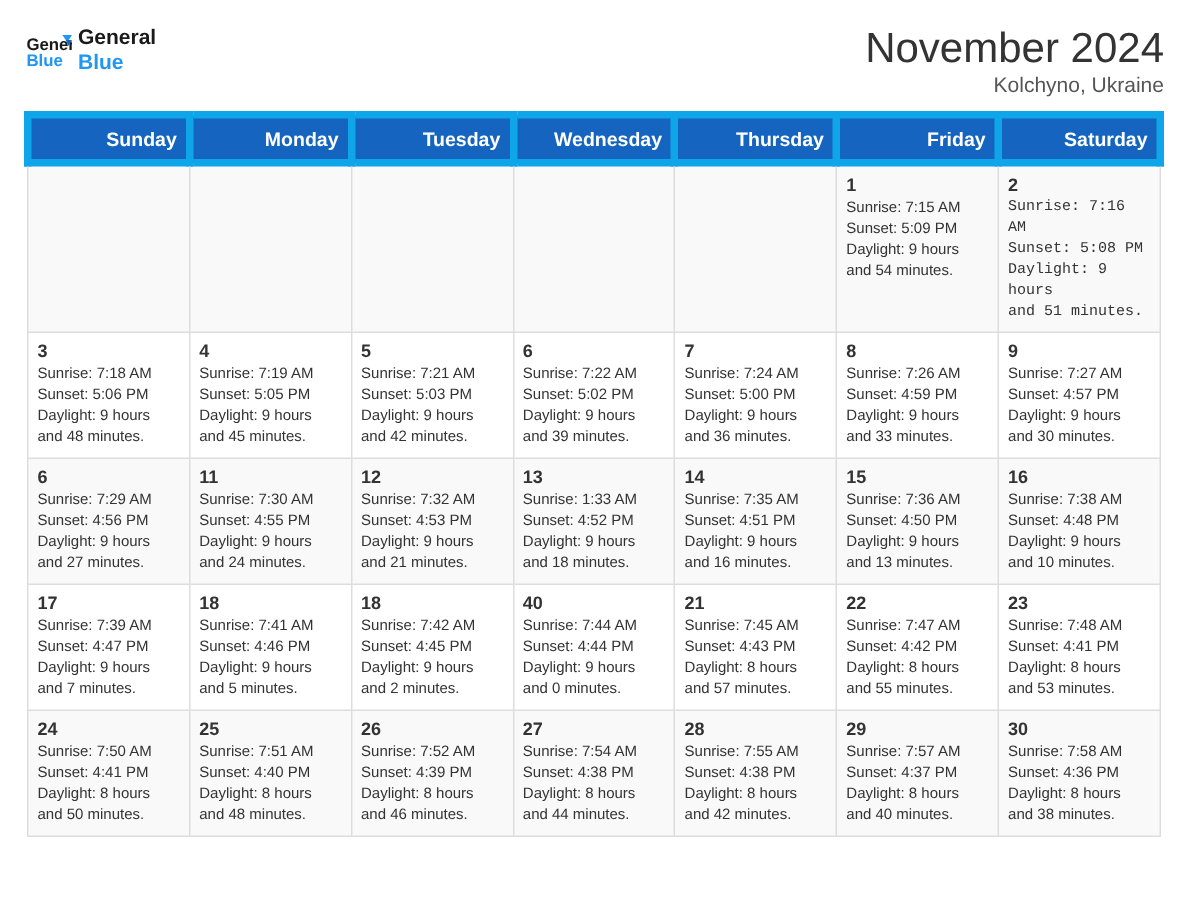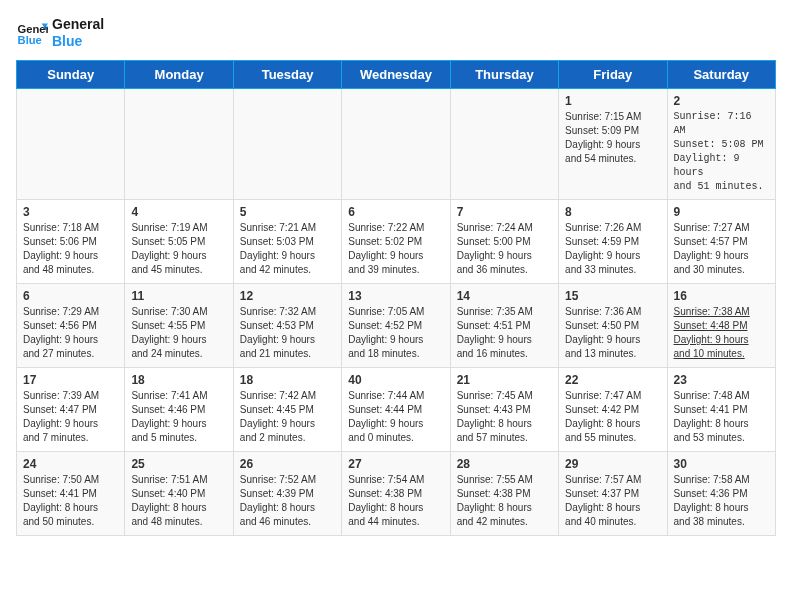--- a/index.html
+++ b/index.html
@@ -45,22 +45,22 @@
       width: 100%;
       border-collapse: collapse;
       table-layout: fixed;
     }
     .calendar thead th {
       background-color: #1565C0;
       color: #fff;
       font-size: 13px;
       font-weight: 600;
       padding: 6px 6px;
-      text-align: center;
-      border: 1px solid #0ea5e9;
+      text-align: right;
+      border: 5px solid #0ea5e9;
     }
     .calendar tbody td {
       vertical-align: top;
       padding: 5px 6px;
       border: 1px solid #ddd;
       font-size: 10.5px;
       color: #333;
       height: 84px;
       background: #fff;
     }
@@ -92,20 +92,24 @@
         <text x="2" y="20" font-size="14" font-weight="bold" fill="#1a1a1a">General</text>
         <text x="2" y="34" font-size="14" font-weight="bold" fill="#2196F3">Blue</text>
         <polygon points="32,8 40,8 36,14" fill="#2196F3"></polygon>
         <polygon points="35,12 40,12 37,17" fill="#1565C0"></polygon>
       </svg>
       <div>
         <div style="font-size:14px;font-weight:bold;color:#1a1a1a;line-height:1.2;">General</div>
         <div style="font-size:14px;font-weight:bold;color:#2196F3;line-height:1.2;">Blue</div>
       </div>
     </div>
+    <div class="title-block">
+      <div class="month-title">November 2024</div>
+      <div class="location">Kolchyno, Ukraine</div>
+    </div>
   </div>
 
   <table class="calendar">
     <thead>
       <tr>
         <th>Sunday</th>
         <th>Monday</th>
         <th>Tuesday</th>
         <th>Wednesday</th>
         <th>Thursday</th>
@@ -203,42 +207,42 @@
           </td>
           <td>
             <span class="day-number">12</span>
             <div class="day-info" style="white-space: pre-line;">Sunrise: 7:32 AM
 Sunset: 4:53 PM
 Daylight: 9 hours
 and 21 minutes.</div>
           </td>
           <td>
             <span class="day-number">13</span>
-            <div class="day-info" style="white-space: pre-line;">Sunrise: 7:05 AM
+            <div class="day-info" style="white-space: pre-line;">Sunrise: 1:33 AM
 Sunset: 4:52 PM
 Daylight: 9 hours
 and 18 minutes.</div>
           </td>
           <td>
             <span class="day-number">14</span>
             <div class="day-info" style="white-space: pre-line;">Sunrise: 7:35 AM
 Sunset: 4:51 PM
 Daylight: 9 hours
 and 16 minutes.</div>
           </td>
           <td>
             <span class="day-number">15</span>
             <div class="day-info" style="white-space: pre-line;">Sunrise: 7:36 AM
 Sunset: 4:50 PM
 Daylight: 9 hours
 and 13 minutes.</div>
           </td>
           <td>
             <span class="day-number">16</span>
-            <div class="day-info" style="white-space: pre-line; text-decoration: underline;">Sunrise: 7:38 AM
+            <div class="day-info" style="white-space: pre-line;">Sunrise: 7:38 AM
 Sunset: 4:48 PM
 Daylight: 9 hours
 and 10 minutes.</div>
           </td>
         </tr>
         <tr>
           <td>
             <span class="day-number">17</span>
             <div class="day-info" style="white-space: pre-line;">Sunrise: 7:39 AM
 Sunset: 4:47 PM

